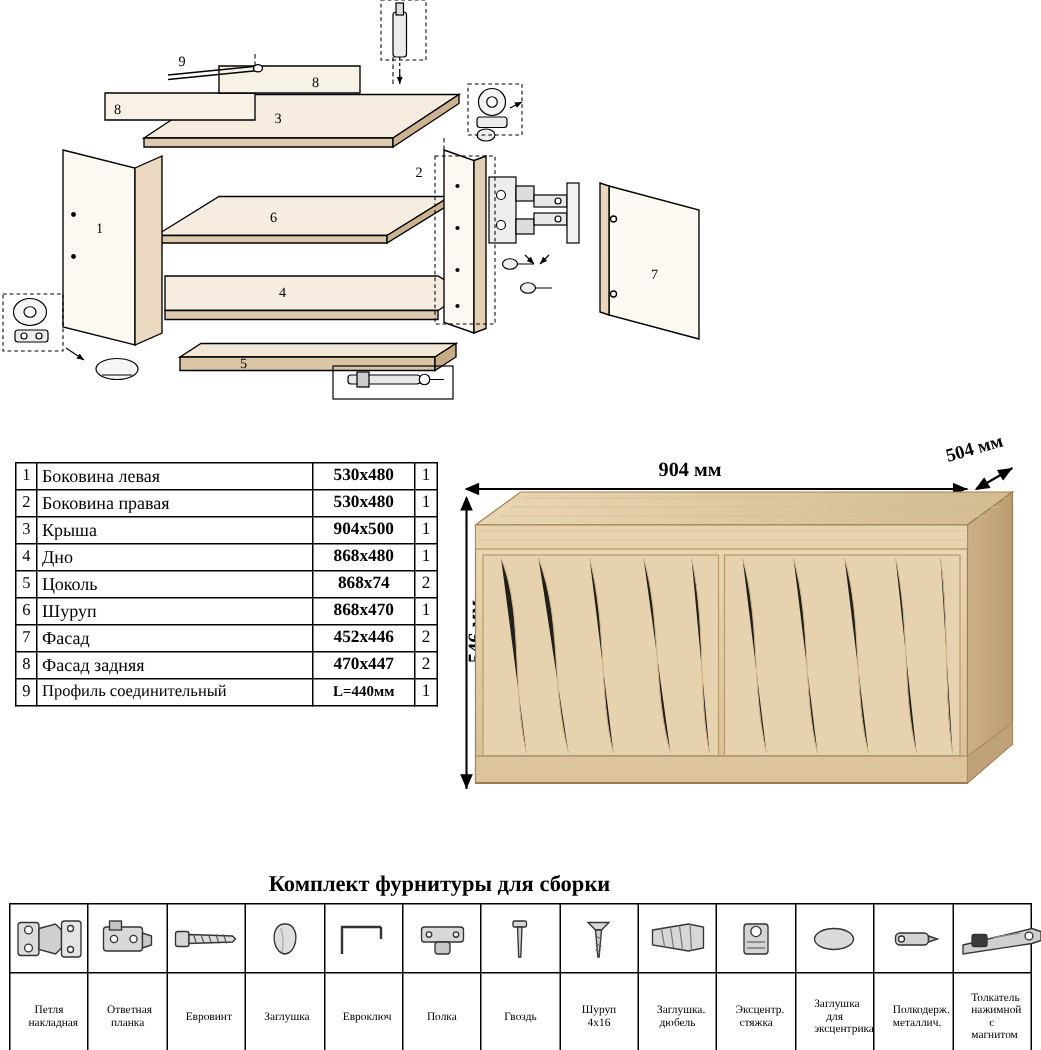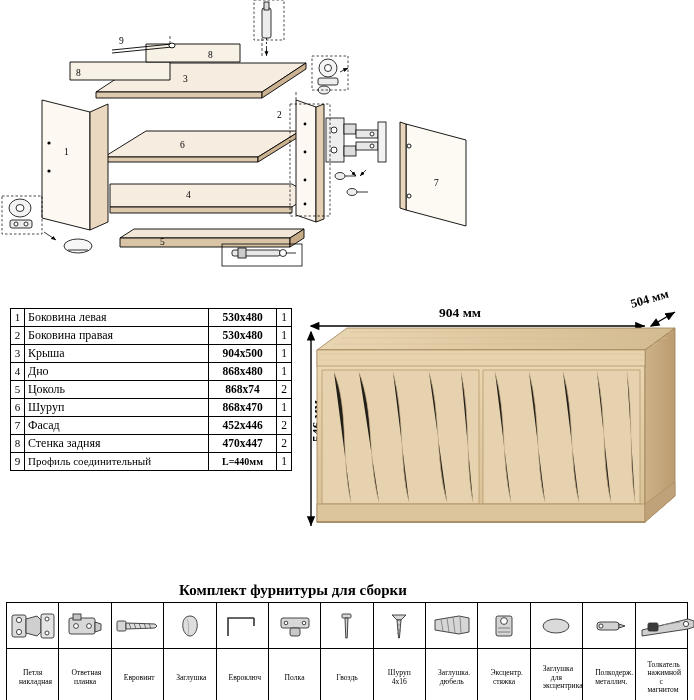--- a/index.html
+++ b/index.html
@@ -250,21 +250,21 @@
       <td class="qty">1</td>
     </tr>
     <tr>
       <td class="num">7</td>
       <td class="name">Фасад</td>
       <td class="dim">452х446</td>
       <td class="qty">2</td>
     </tr>
     <tr>
       <td class="num">8</td>
-      <td class="name">Стенка задняя</td>
+      <td class="name">Фасад задняя</td>
       <td class="dim">470х447</td>
       <td class="qty">2</td>
     </tr>
     <tr class="small">
       <td class="num">9</td>
       <td class="name">Профиль соединительный</td>
       <td class="dim">L=440мм</td>
       <td class="qty">1</td>
     </tr>
   </tbody>

